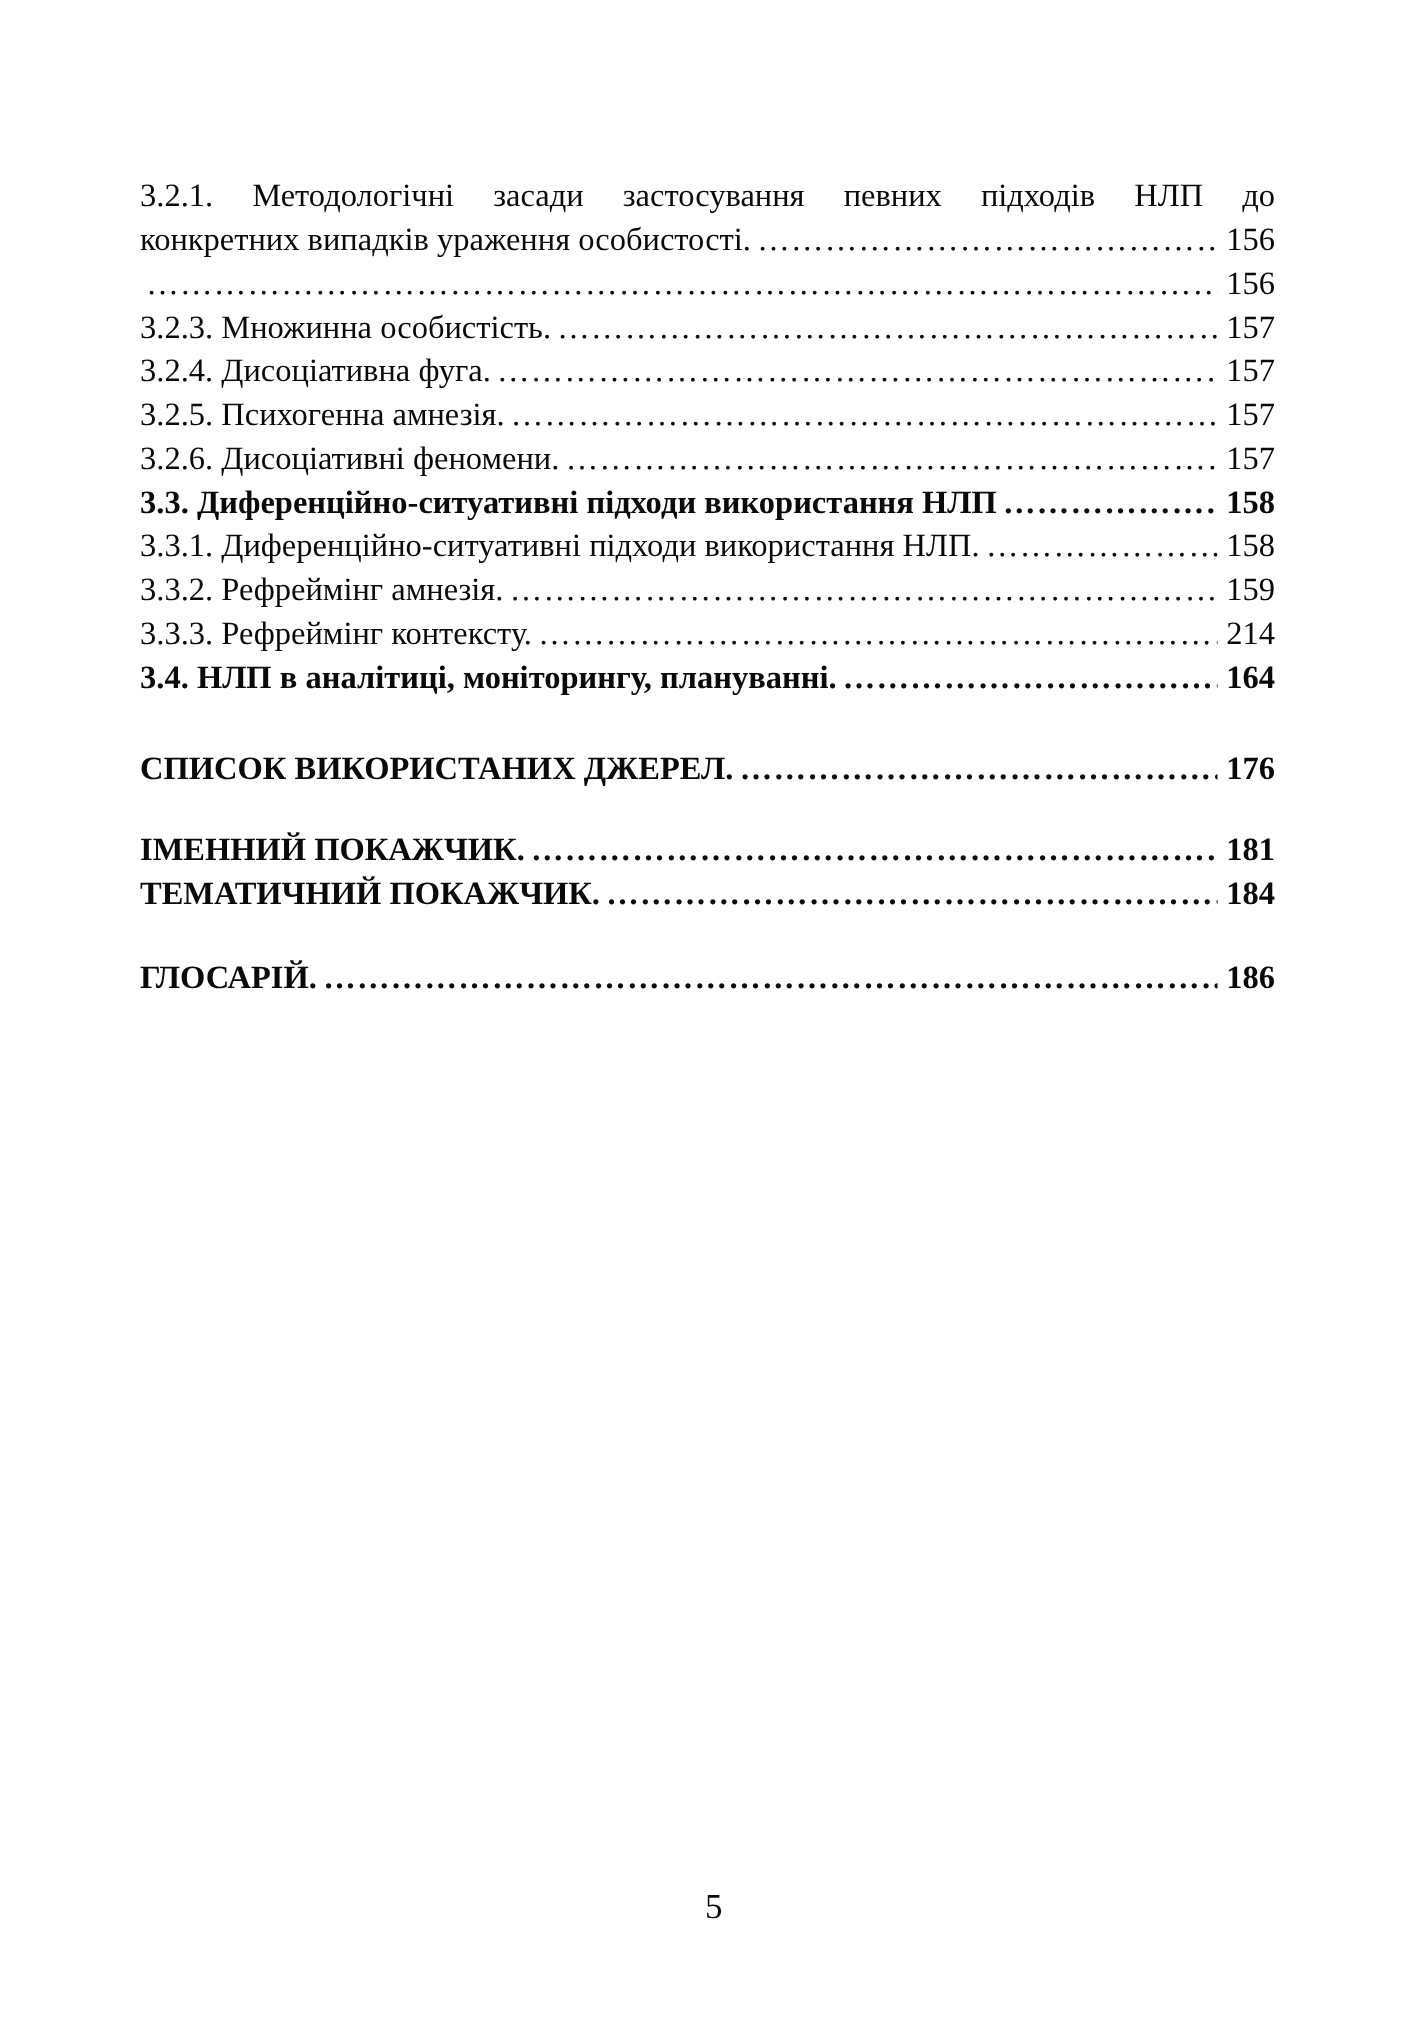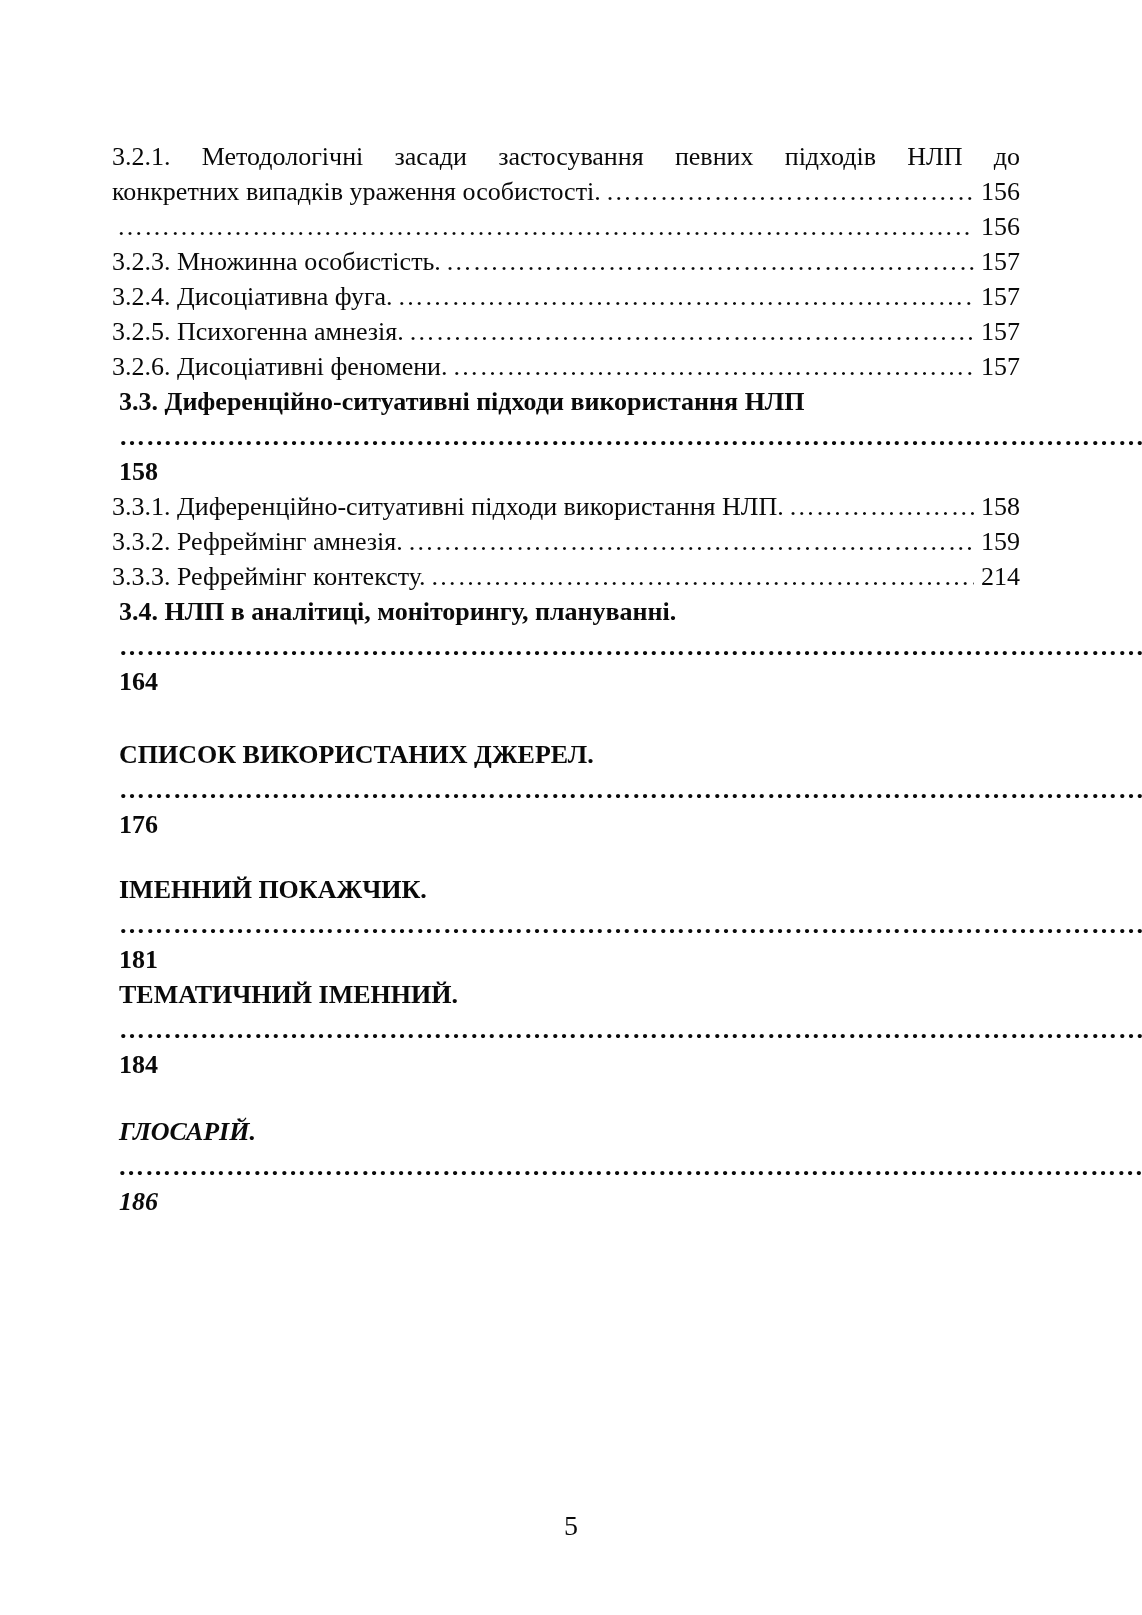--- a/index.html
+++ b/index.html
@@ -38,29 +38,29 @@
     white-space: nowrap;
     margin-left: 5px;
     letter-spacing: 1px;
   }
   .toc-page {
     flex: 0 0 auto;
     white-space: nowrap;
     margin-left: 7px;
     text-align: left;
   }
-  .bold { font-weight: bold; flex-direction: column; }
+  .bold { font-weight: bold; }
   .justify-line {
     text-align: justify;
     text-align-last: justify;
     white-space: normal;
   }
   .gap-sm { margin-top: 38px; }
   .gap-md { margin-top: 30px; }
-  .gap-lg { margin-top: 32px; font-style: italic; }
+  .gap-lg { margin-top: 32px; }
   .folio {
     position: absolute;
     top: 1508px;
     left: 0;
     width: 100%;
     text-align: center;
     font-size: 28px;
     line-height: 35px;
   }
 </style>
@@ -143,21 +143,21 @@
     <span class="toc-page">176</span>
   </div>
 
   <div class="toc-row bold gap-md">
     <span class="toc-label">ІМЕННИЙ ПОКАЖЧИК.</span>
     <span class="dot-leader">………………………………………………………………………………………………………………………………………………</span>
     <span class="toc-page">181</span>
   </div>
 
   <div class="toc-row bold">
-    <span class="toc-label">ТЕМАТИЧНИЙ ІМЕННИЙ.</span>
+    <span class="toc-label">ТЕМАТИЧНИЙ ПОКАЖЧИК.</span>
     <span class="dot-leader">………………………………………………………………………………………………………………………………………………</span>
     <span class="toc-page">184</span>
   </div>
 
   <div class="toc-row bold gap-lg">
     <span class="toc-label">ГЛОСАРІЙ.</span>
     <span class="dot-leader">………………………………………………………………………………………………………………………………………………</span>
     <span class="toc-page">186</span>
   </div>
 

